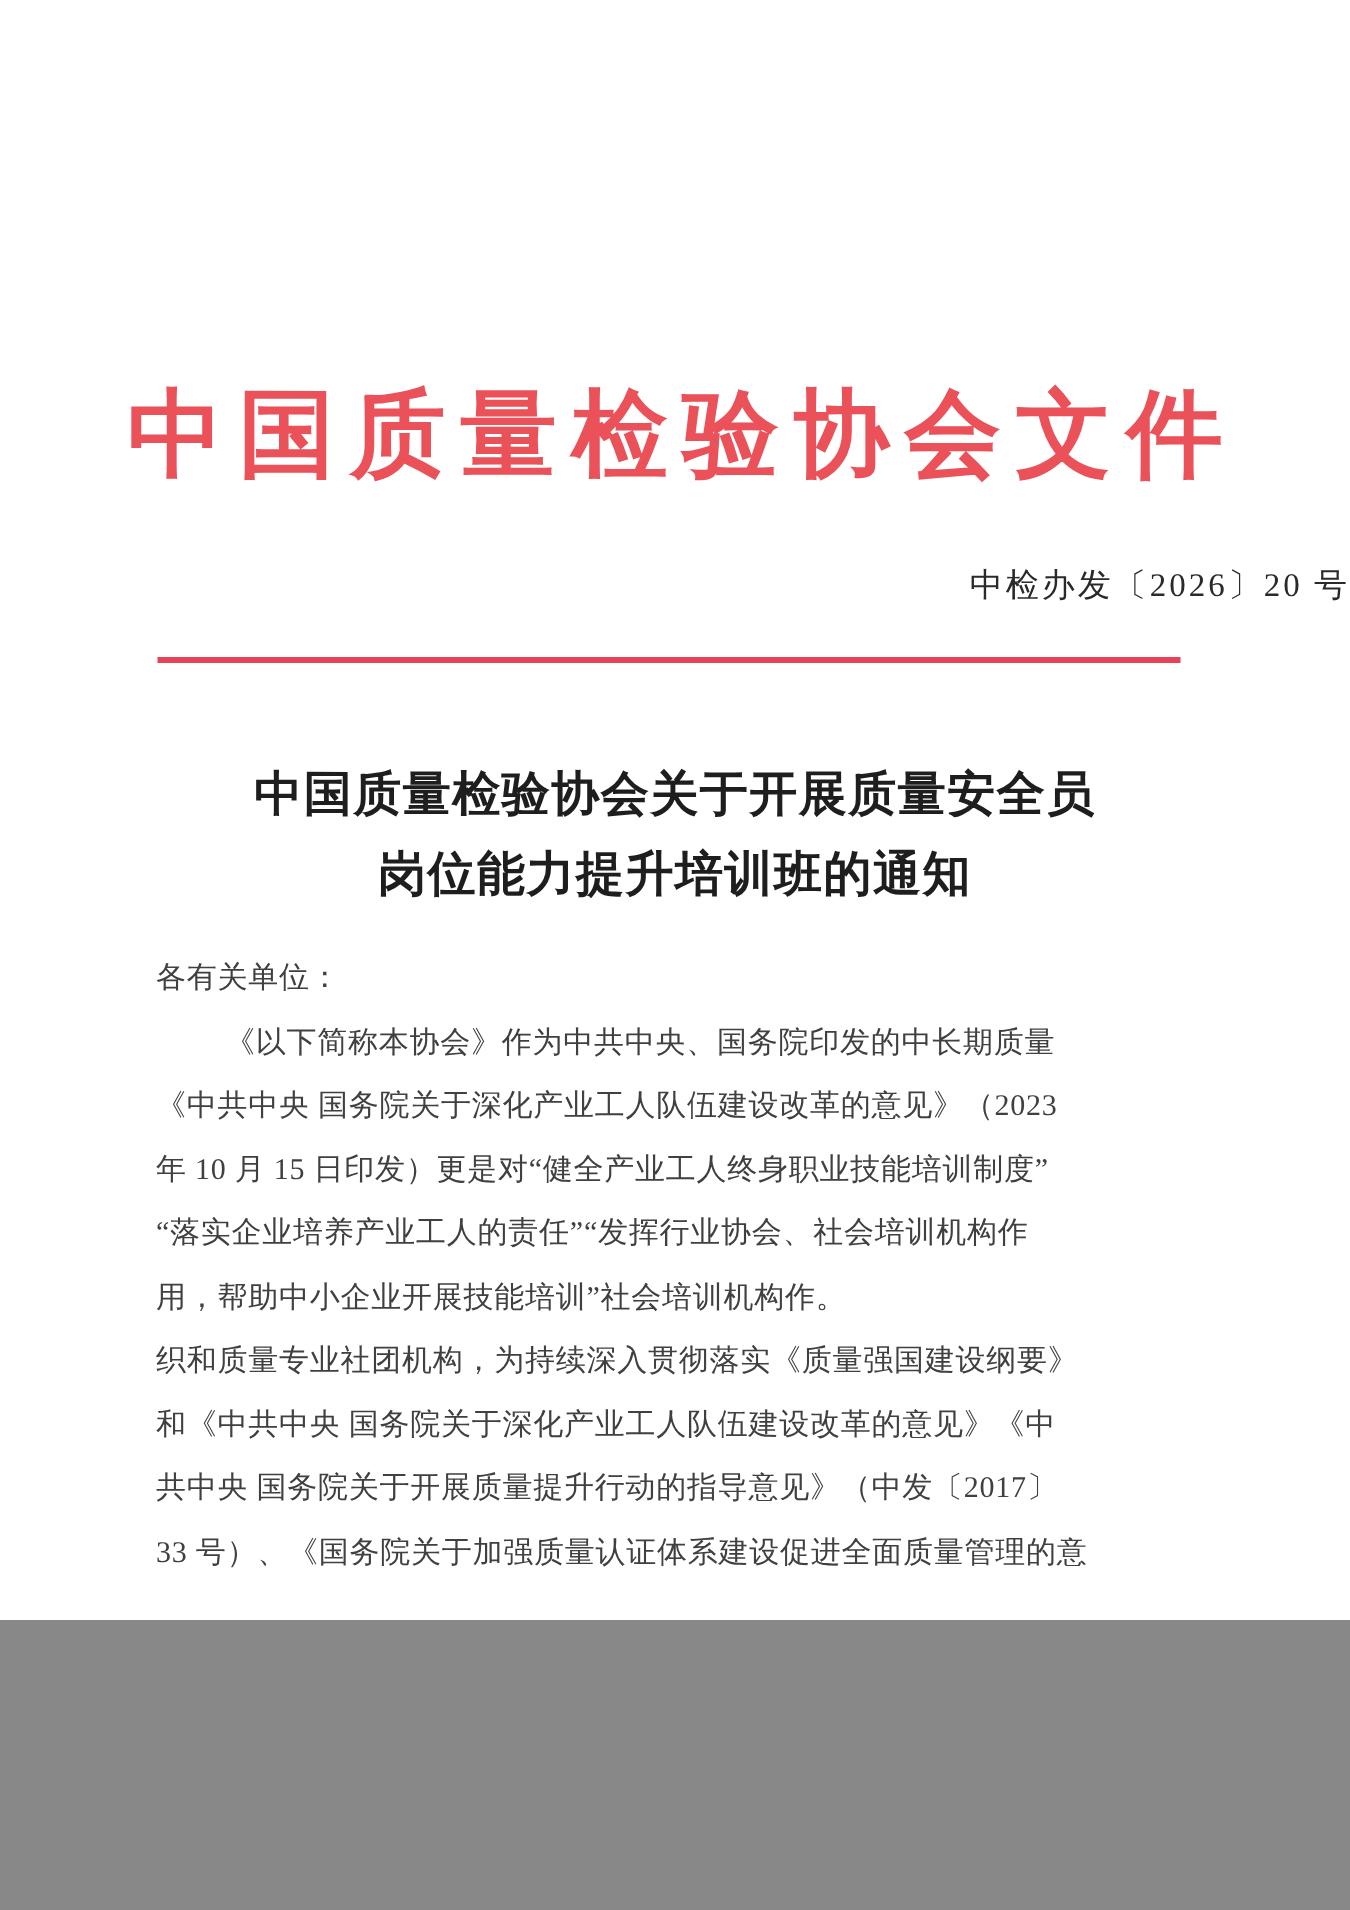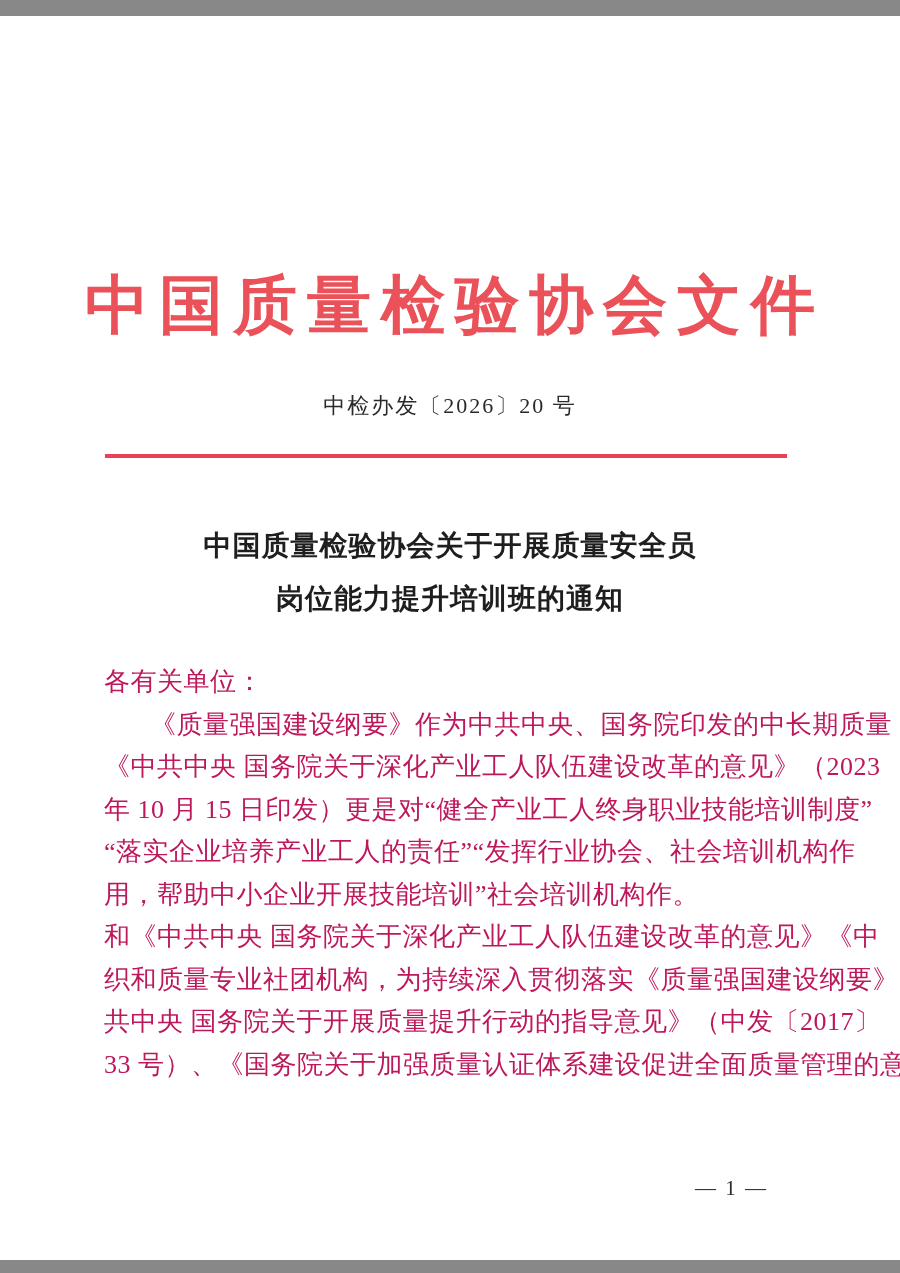--- a/index.html
+++ b/index.html
@@ -3,22 +3,22 @@
 <meta charset="utf-8">
 <style>
   html, body {
     margin: 0;
     padding: 0;
     background: #888;
   }
   .page {
     position: relative;
     width: 900px;
-    height: 1244px;
-    margin: 16px auto;
+    height: 1080px;
+    margin: 0 auto;
     background: var(--page-bg, #ffffff);
     overflow: hidden;
     font-family: "Liberation Serif", "DejaVu Serif", serif;
     color: var(--text-black, #262626);
   }
   .org-title {
     position: absolute;
     top: 246px;
     left: 0;
     width: 100%;
@@ -28,56 +28,56 @@
     letter-spacing: 10px;
     text-indent: 10px;
     color: var(--accent-red, #ea5158);
     white-space: nowrap;
   }
   .doc-number {
     position: absolute;
     top: 375px;
     left: 0;
     width: 100%;
-    text-align: center;
+    text-align: right;
     font-size: 22px;
     letter-spacing: 2px;
     color: #2a2a2a;
     white-space: nowrap;
   }
   .divider {
     position: absolute;
     top: 438px;
     left: 105px;
     width: 682px;
     height: 4px;
     background: var(--divider-red, #e74257);
   }
   .doc-title {
     position: absolute;
     top: 503px;
     left: 0;
     width: 100%;
     text-align: center;
-    font-size: 28px;
+    font-size: 32px;
     font-weight: bold;
     letter-spacing: 1px;
     line-height: 53px;
     color: #1e1e1e;
     white-space: nowrap;
   }
   .body-text {
     position: absolute;
-    top: 645px;
+    top: 631px;
     left: 104px;
     width: 700px;
-    font-size: 26px;
+    font-size: 20px;
     line-height: 42.5px;
     letter-spacing: 0.5px;
-    color: #be185d;
+    color: #404040;
   }
   .line {
     height: 42.5px;
     white-space: nowrap;
   }
   .line.indent {
     padding-left: 46px;
   }
   .page-number {
     position: absolute;
@@ -100,26 +100,26 @@
 
   <div class="divider"></div>
 
   <div class="doc-title">
     <div>中国质量检验协会关于开展质量安全员</div>
     <div>岗位能力提升培训班的通知</div>
   </div>
 
   <div class="body-text">
     <div class="line">各有关单位：</div>
-    <div class="line indent">《质量强国建设纲要》作为中共中央、国务院印发的中长期质量</div>
+    <div class="line indent">《以下简称本协会》作为中共中央、国务院印发的中长期质量</div>
     <div class="line">《中共中央 国务院关于深化产业工人队伍建设改革的意见》（2023</div>
     <div class="line">年 10 月 15 日印发）更是对“健全产业工人终身职业技能培训制度”</div>
     <div class="line">“落实企业培养产业工人的责任”“发挥行业协会、社会培训机构作</div>
     <div class="line">用，帮助中小企业开展技能培训”社会培训机构作。</div>
+    <div class="line">织和质量专业社团机构，为持续深入贯彻落实《质量强国建设纲要》</div>
     <div class="line">和《中共中央 国务院关于深化产业工人队伍建设改革的意见》《中</div>
-    <div class="line">织和质量专业社团机构，为持续深入贯彻落实《质量强国建设纲要》</div>
     <div class="line">共中央 国务院关于开展质量提升行动的指导意见》（中发〔2017〕</div>
     <div class="line">33 号）、《国务院关于加强质量认证体系建设促进全面质量管理的意</div>
   </div>
 
   <div class="page-number">— 1 —</div>
 
 </div>
 
 </body></html>

